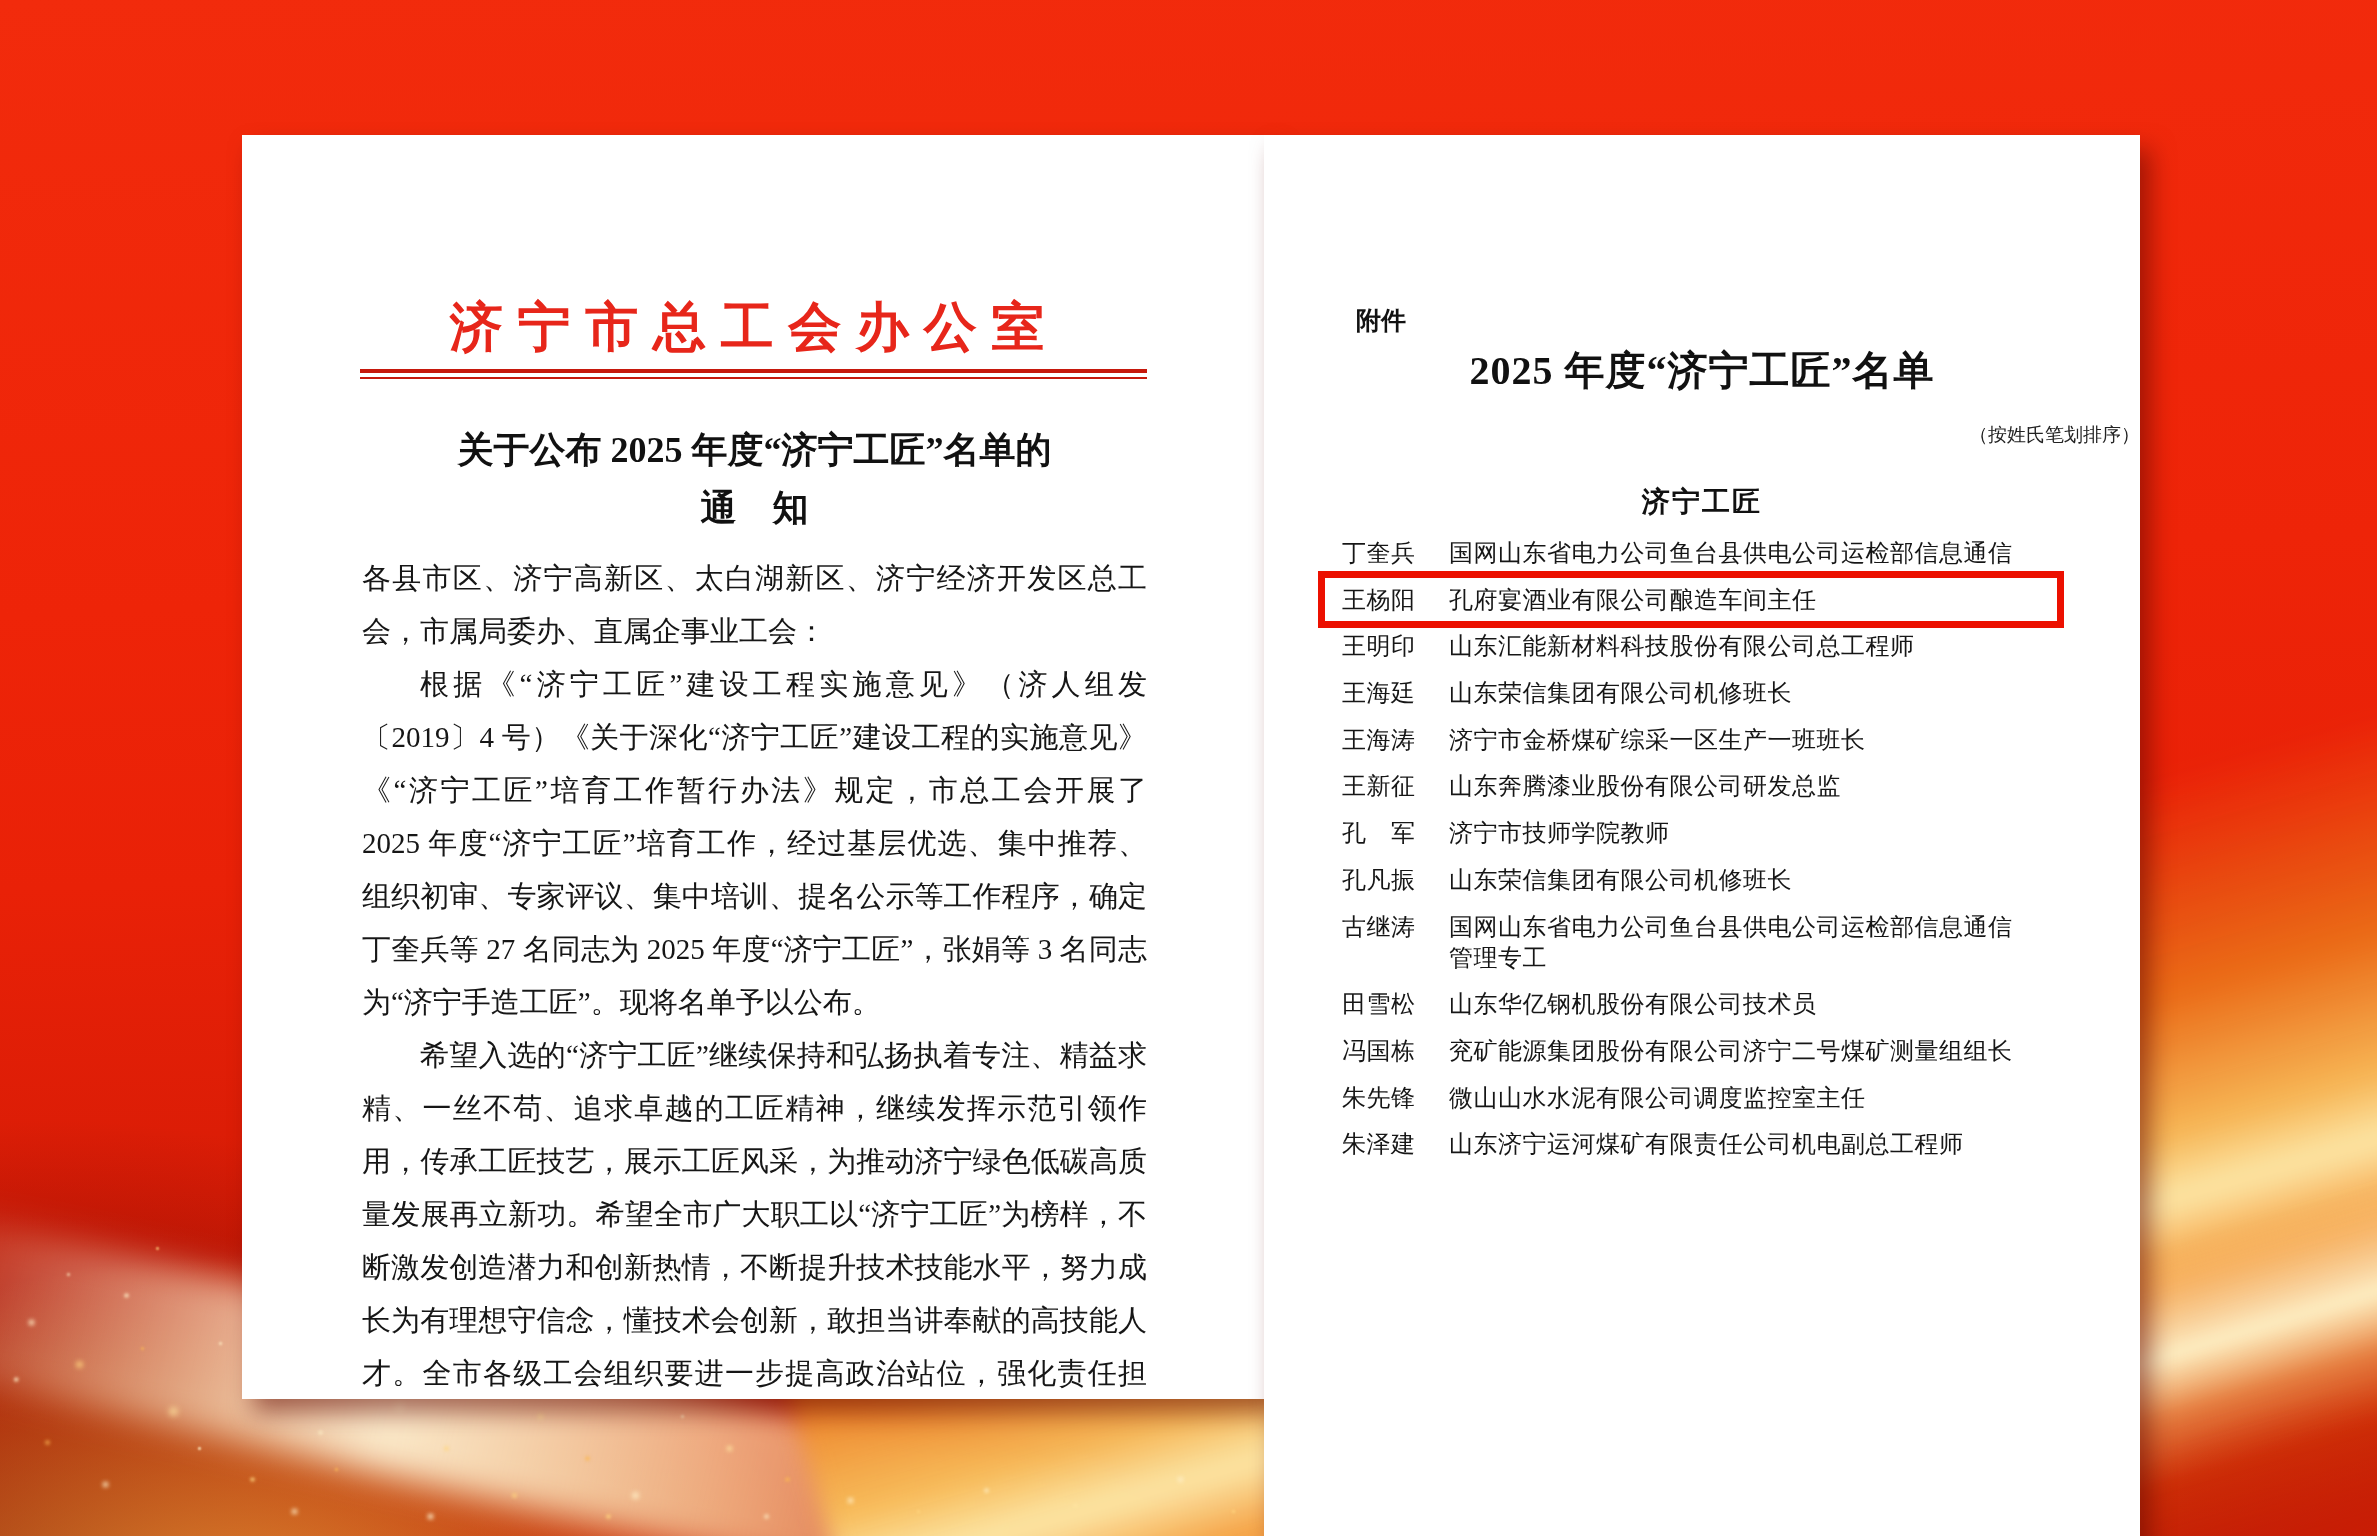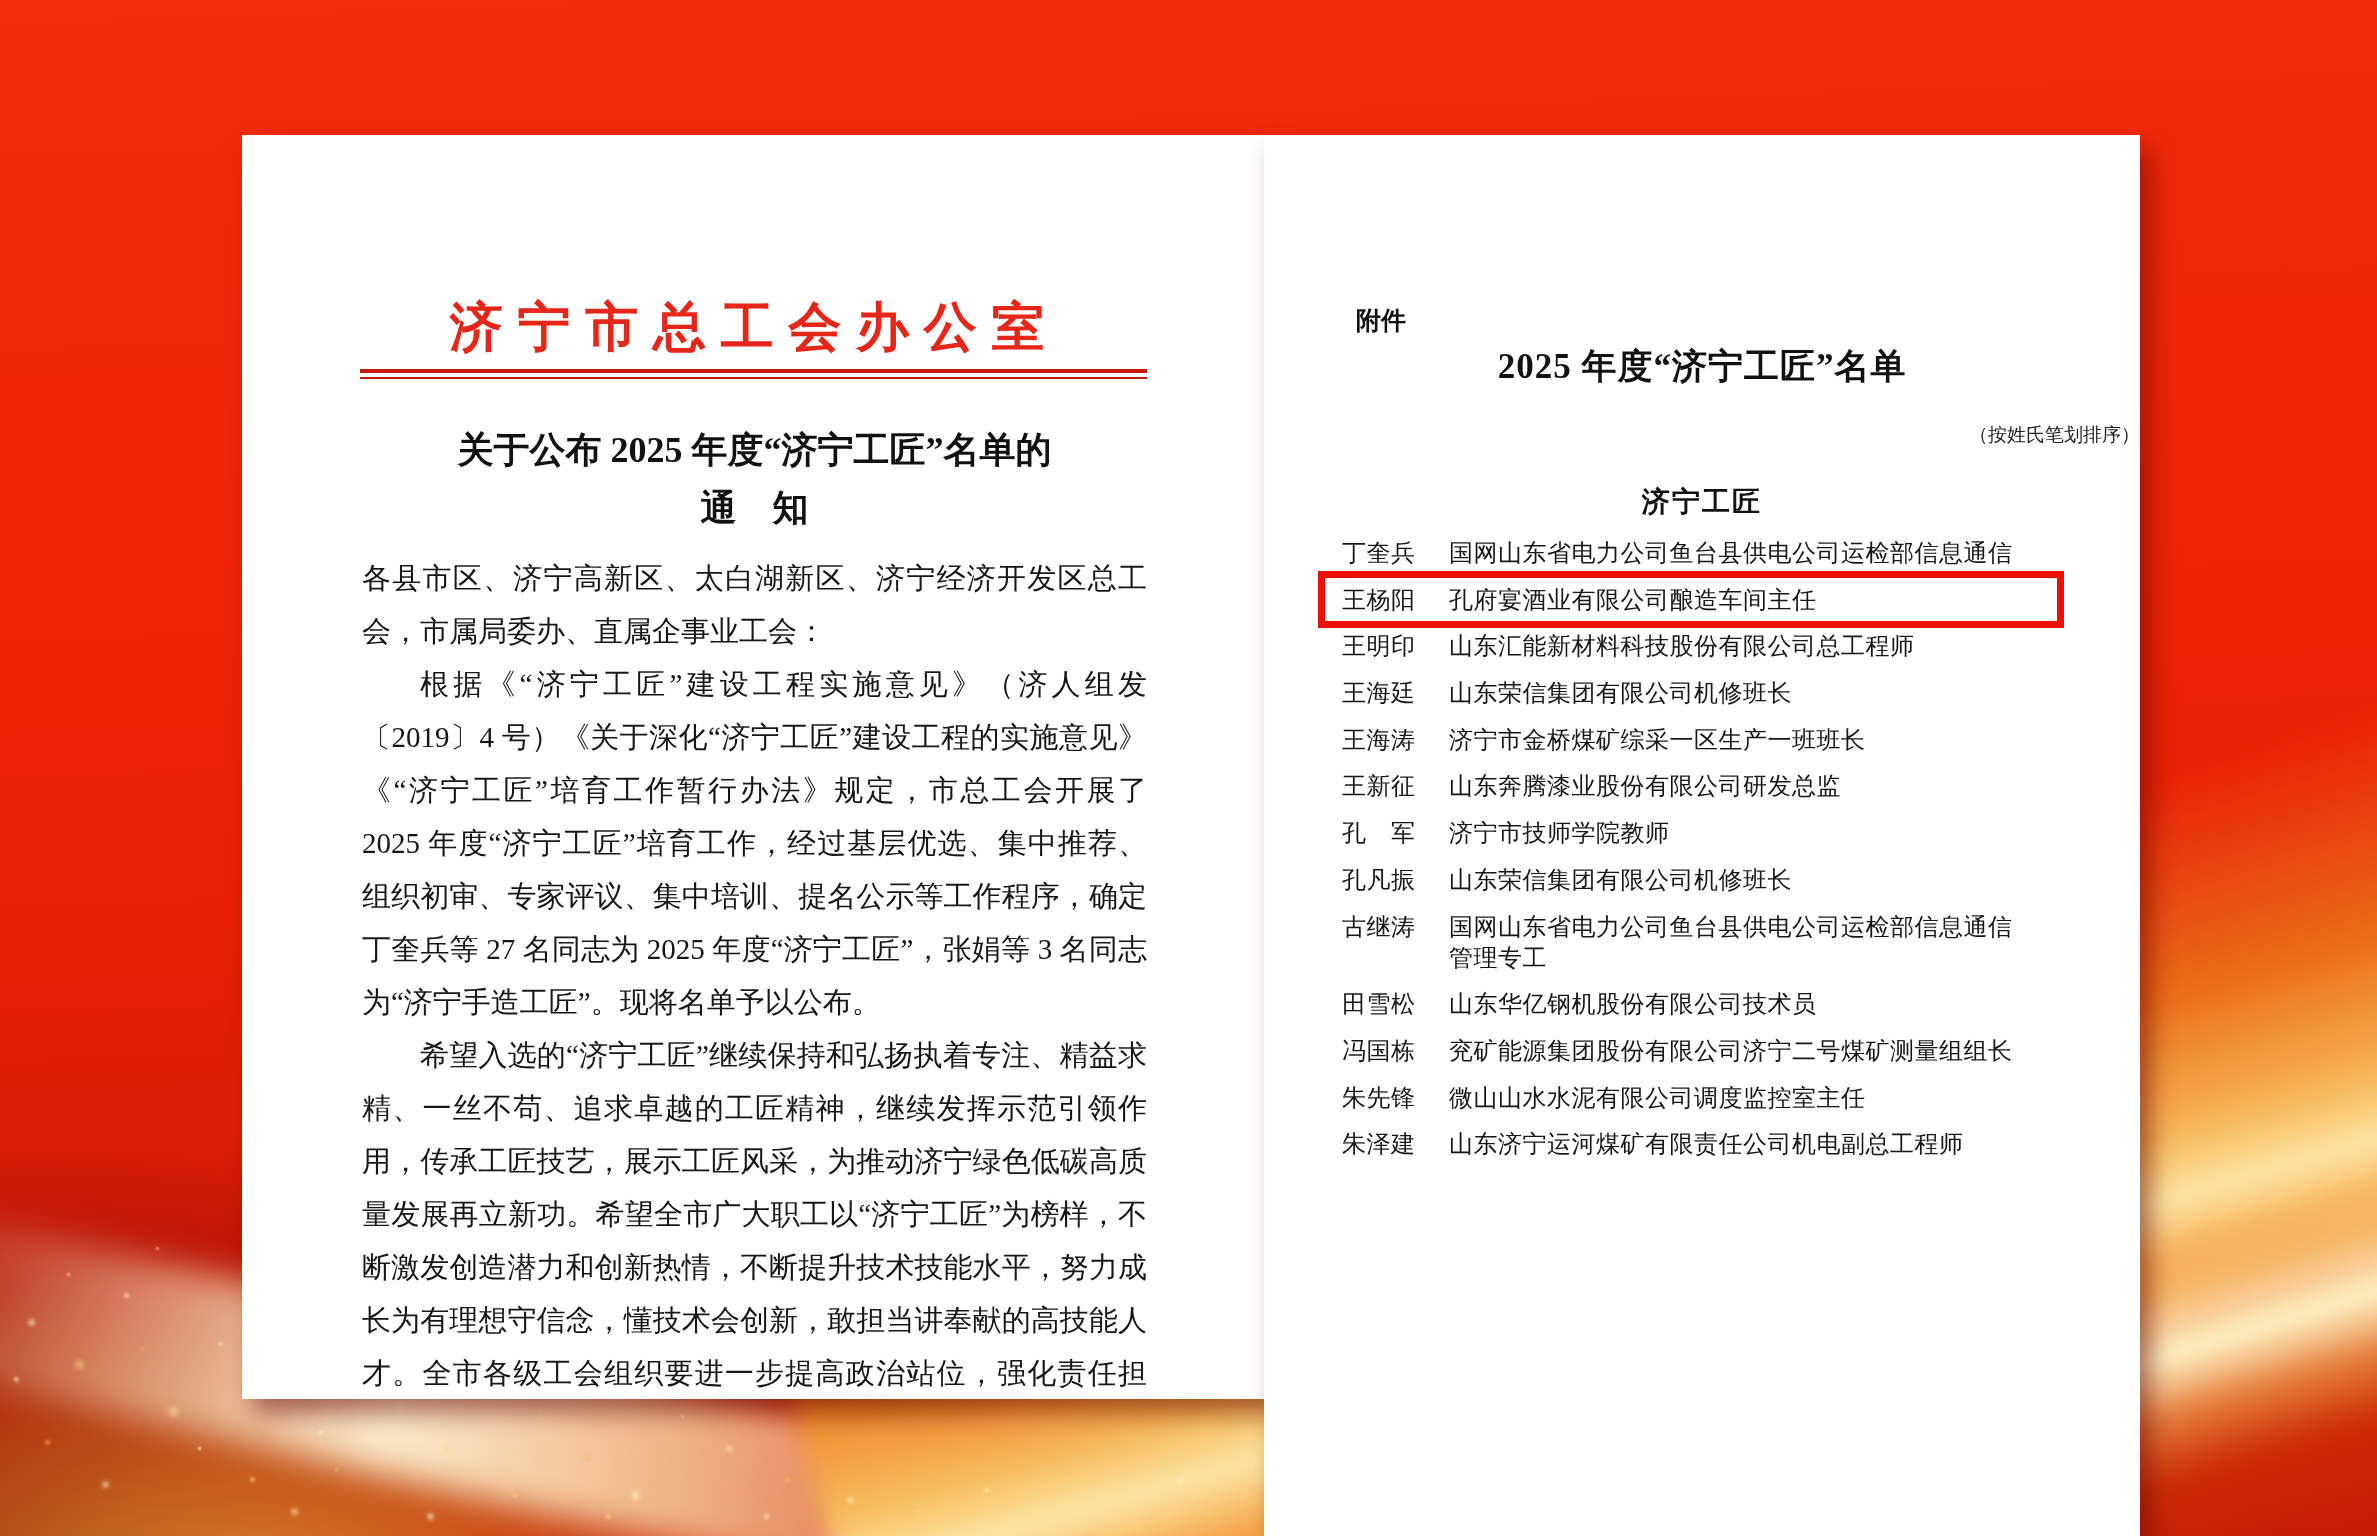--- a/index.html
+++ b/index.html
@@ -69,21 +69,21 @@
     font-weight:bold;font-size:36px;line-height:58px;color:#111;}
   .notice-body{position:absolute;top:417px;left:120px;right:120px;
     font-size:29px;line-height:53px;text-align:justify;color:#161616;}
   .notice-body p{margin:0;}
   .notice-body p:not(:first-child){text-indent:2em;}
 
   
   .attachment-label{position:absolute;top:169px;left:92px;font-size:25px;font-weight:bold;
     color:#111;font-family:"Liberation Sans","DejaVu Sans",sans-serif;}
   .list-title{position:absolute;top:208px;left:0;right:0;text-align:center;
-    font-size:35px;font-weight:bold;letter-spacing:1px;color:#111;}
+    font-size:40px;font-weight:bold;letter-spacing:1px;color:#111;}
   .list-subtitle{position:absolute;top:287px;left:0;right:0;text-align:right;
     font-size:19px;color:#222;}
   .section-title{position:absolute;top:348px;left:0;right:0;text-align:center;
     font-size:28px;font-weight:bold;letter-spacing:2.1px;color:#111;}
   .entries{position:absolute;top:403px;left:78px;right:47px;font-size:24px;color:#161616;}
   .entry-row{display:flex;gap:33px;line-height:31px;margin-bottom:15.7px;position:relative;}
   .entry-name{flex:0 0 74px;letter-spacing:0.5px;white-space:nowrap;}
   .entry-org{flex:1;white-space:pre-line;letter-spacing:0.5px;}
   .entry-row.highlighted::after{content:"";position:absolute;
     left:-24px;right:29px;top:-13.6px;bottom:-12.6px;border:7.9px solid #ec1000;pointer-events:none;}

